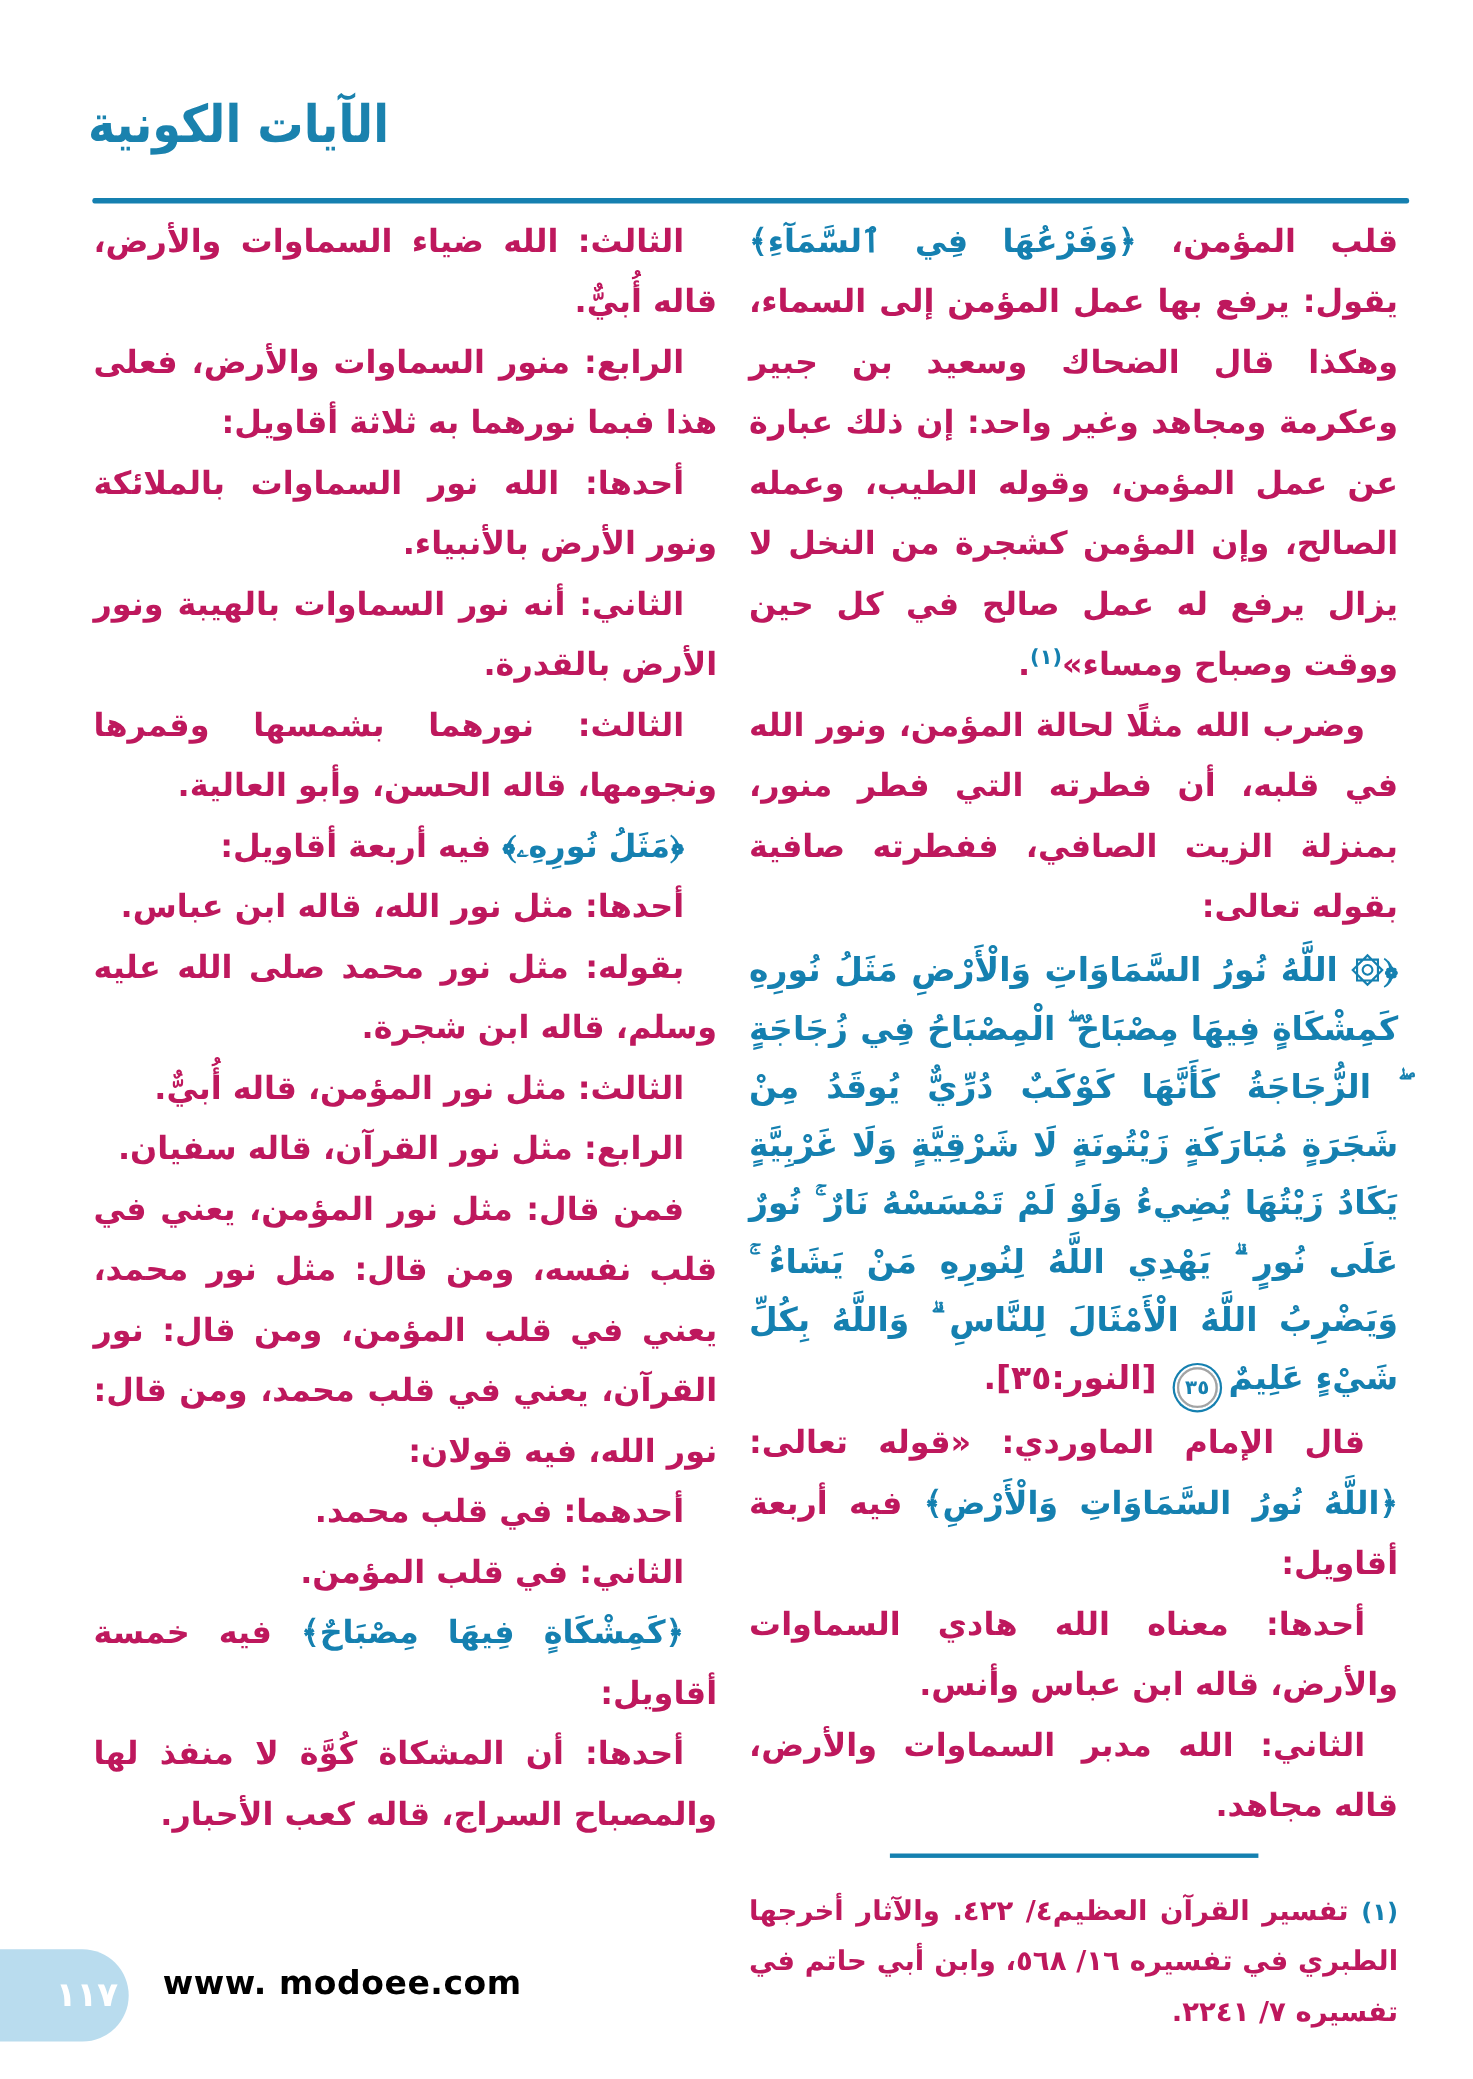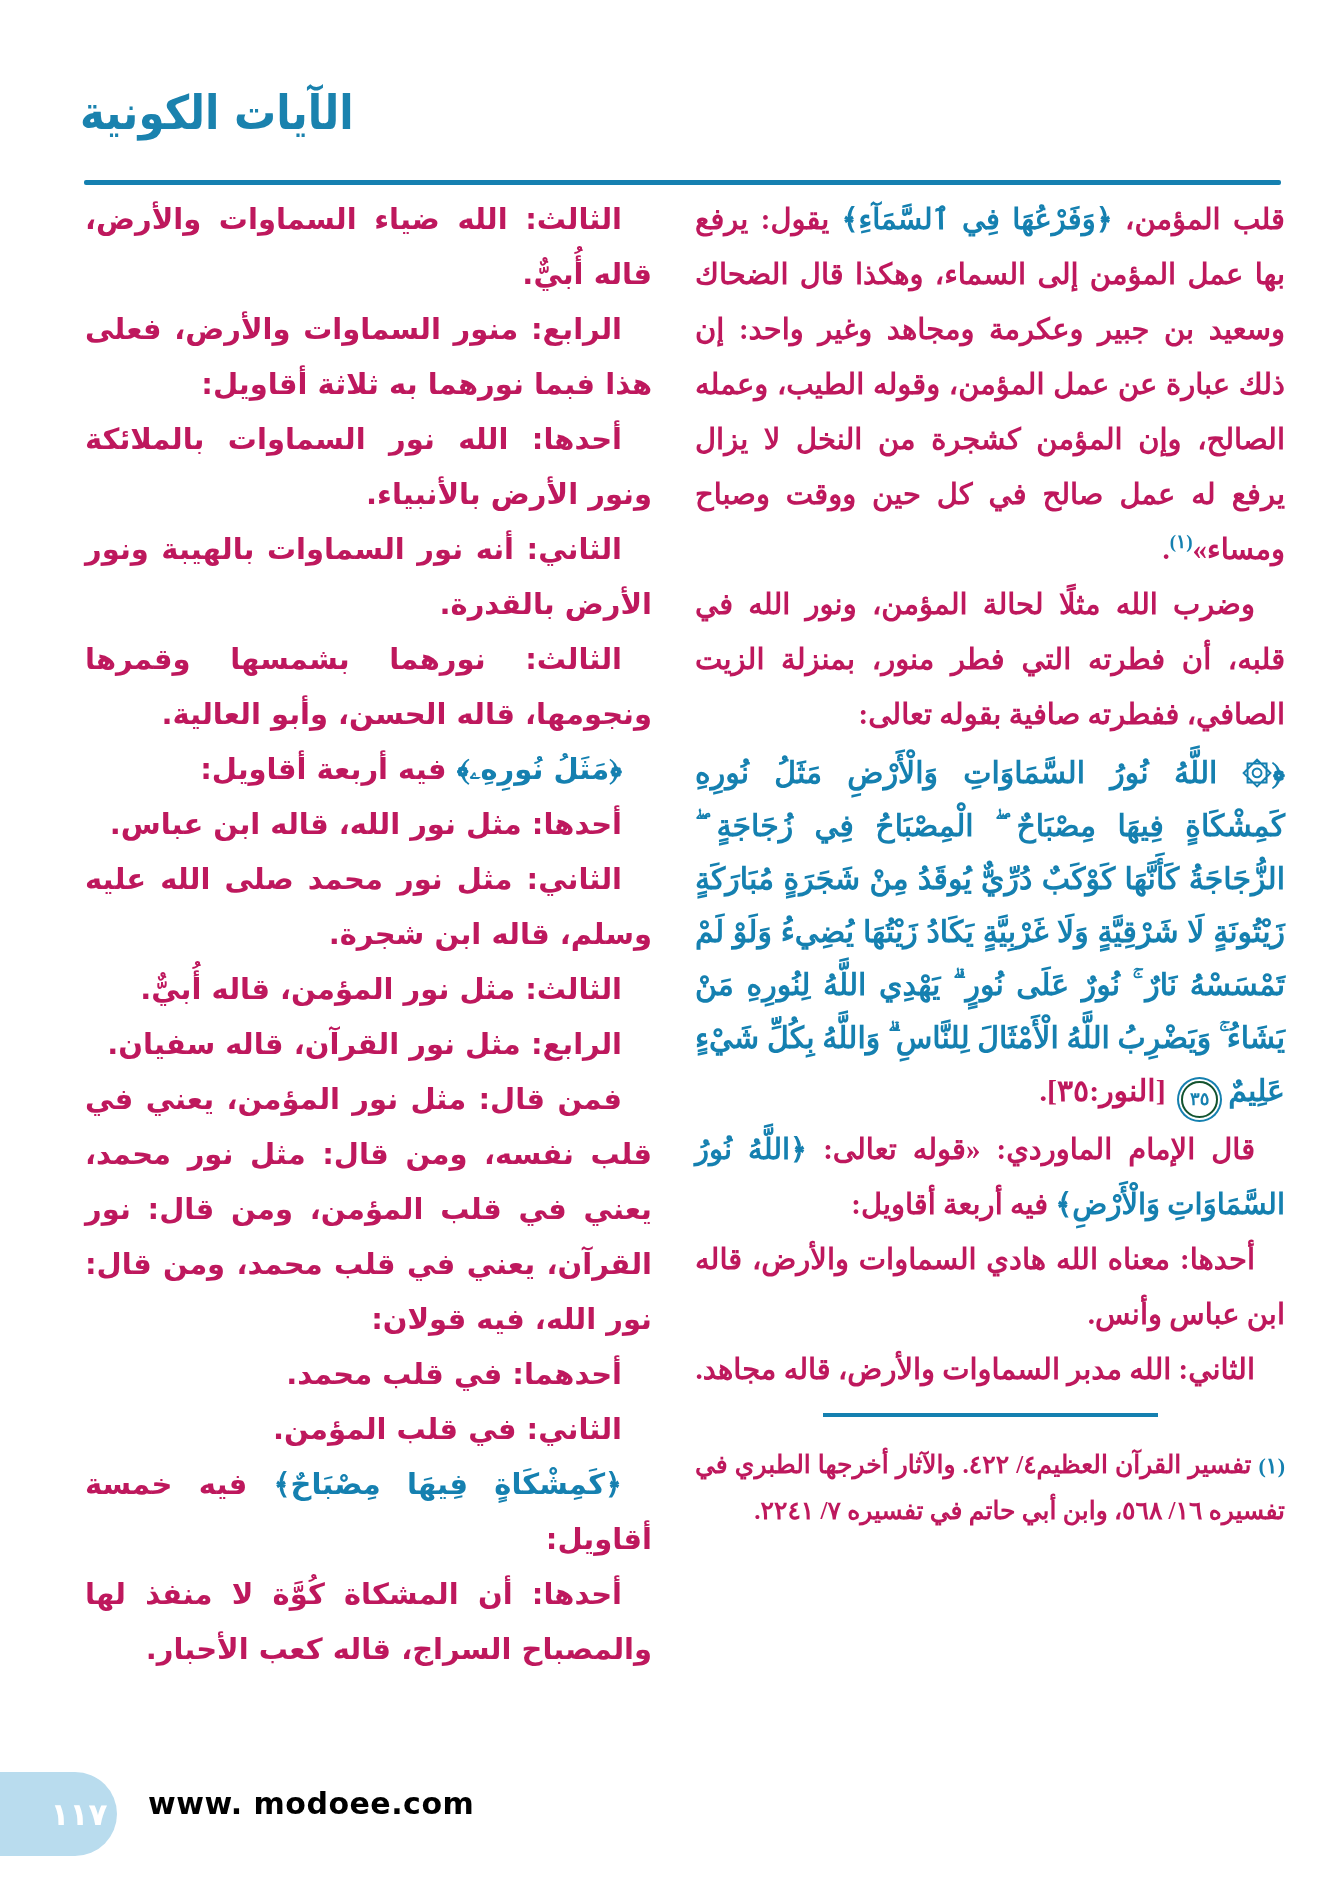--- a/index.html
+++ b/index.html
@@ -18,34 +18,34 @@
   .header-rule{
     position:absolute;left:84px;right:58px;top:180px;height:5px;
     background:#1580b0;border-radius:2px;
   }
   
   .col{
     position:absolute;top:192px;direction:rtl;
     text-align:justify;color:#000;
     font-size:29px;line-height:55px;font-weight:bold;
   }
-  .col-right{right:54px;width:590px;font-family:Liberation Serif, serif;}
+  .col-right{right:68px;width:590px;}
   .col-left{left:85px;width:567px;}
   .para{margin:0;}
   .para.indent{text-indent:30px;}
   .seg-text{color:#be185d;}
   .seg-quran{color:#1580b0;}
   .quran-block{font-size:30px;line-height:53px;margin:4px 0;}
   .seg-ref{
     color:#1580b0;font-size:19px;vertical-align:super;line-height:0;
   }
   .seg-aya{
     display:inline-block;min-width:33px;height:33px;line-height:33px;
     text-align:center;text-indent:0;
-    border:2px solid #14532d;border-radius:50%;
+    border:2px solid #a3a3a3;border-radius:50%;
     box-shadow:0 0 0 2px #ffffff,0 0 0 4px #1580b0;
     font-size:18px;color:#1580b0;margin:0 10px 0 8px;vertical-align:-4px;
   }
   
   .footnote-sep{
     width:335px;height:4px;background:#1580b0;
     margin:16px auto 8px auto;
   }
   .footnote{
     direction:rtl;text-align:justify;
@@ -90,21 +90,21 @@
 
   <div class="col col-left" id="col-left">
 
   <p class="para indent"><span class="seg-text">الثالث: الله ضياء السماوات والأرض، قاله أُبيٌّ.</span></p>
       <p class="para indent"><span class="seg-text">الرابع: منور السماوات والأرض، فعلى هذا فبما نورهما به ثلاثة أقاويل:</span></p>
       <p class="para indent"><span class="seg-text">أحدها: الله نور السماوات بالملائكة ونور الأرض بالأنبياء.</span></p>
       <p class="para indent"><span class="seg-text">الثاني: أنه نور السماوات بالهيبة ونور الأرض بالقدرة.</span></p>
       <p class="para indent"><span class="seg-text">الثالث: نورهما بشمسها وقمرها ونجومها، قاله الحسن، وأبو العالية.</span></p>
       <p class="para indent"><span class="seg-quran">﴿مَثَلُ نُورِهِۦ﴾</span><span class="seg-text"> فيه أربعة أقاويل:</span></p>
       <p class="para indent"><span class="seg-text">أحدها: مثل نور الله، قاله ابن عباس.</span></p>
-      <p class="para indent"><span class="seg-text">الثاني: مثل نور محمد صلى الله عليه وسلم، قاله ابن شجرة.</span></p>
+      <p class="para indent"><span class="seg-text">بقوله: مثل نور محمد صلى الله عليه وسلم، قاله ابن شجرة.</span></p>
       <p class="para indent"><span class="seg-text">الثالث: مثل نور المؤمن، قاله أُبيٌّ.</span></p>
       <p class="para indent"><span class="seg-text">الرابع: مثل نور القرآن، قاله سفيان.</span></p>
       <p class="para indent"><span class="seg-text">فمن قال: مثل نور المؤمن، يعني في قلب نفسه، ومن قال: مثل نور محمد، يعني في قلب المؤمن، ومن قال: نور القرآن، يعني في قلب محمد، ومن قال: نور الله، فيه قولان:</span></p>
       <p class="para indent"><span class="seg-text">أحدهما: في قلب محمد.</span></p>
       <p class="para indent"><span class="seg-text">الثاني: في قلب المؤمن.</span></p>
       <p class="para indent"><span class="seg-quran">﴿كَمِشْكَاةٍ فِيهَا مِصْبَاحٌ﴾</span><span class="seg-text"> فيه خمسة أقاويل:</span></p>
       <p class="para indent"><span class="seg-text">أحدها: أن المشكاة كُوَّة لا منفذ لها والمصباح السراج، قاله كعب الأحبار.</span></p>
     </div>
 
   <div class="page-pill">

